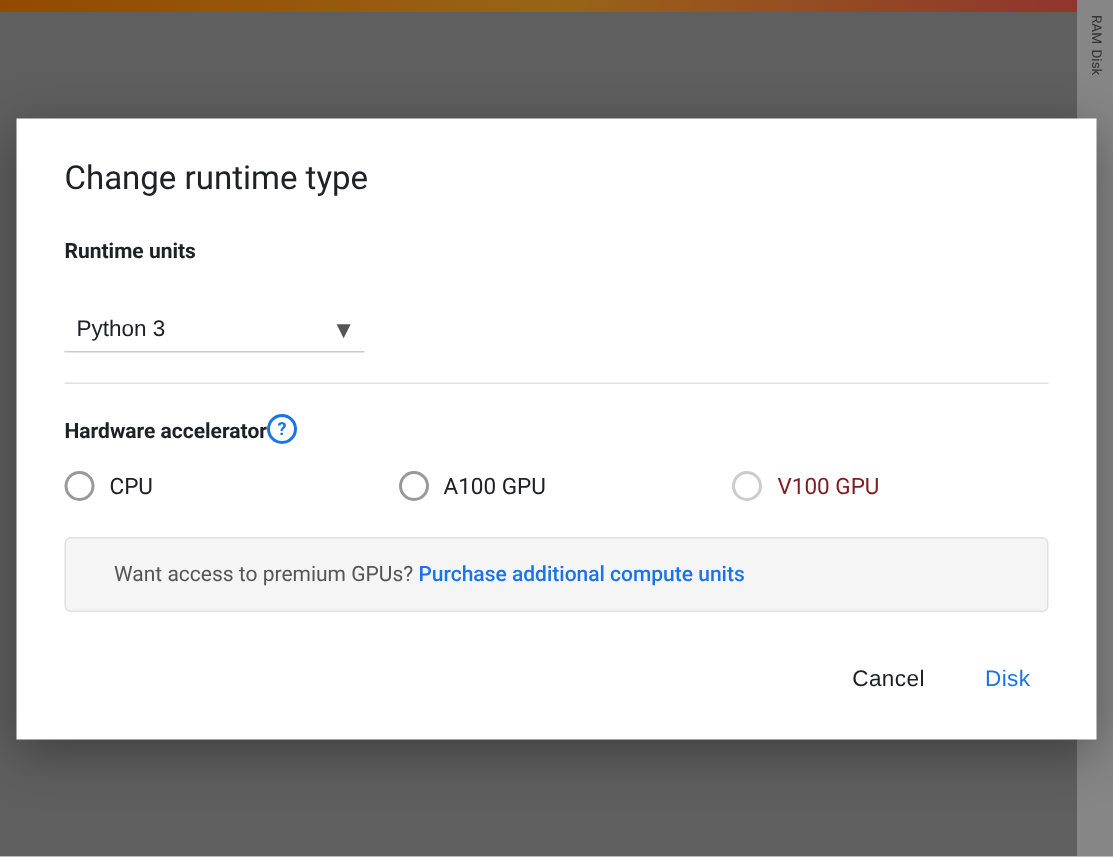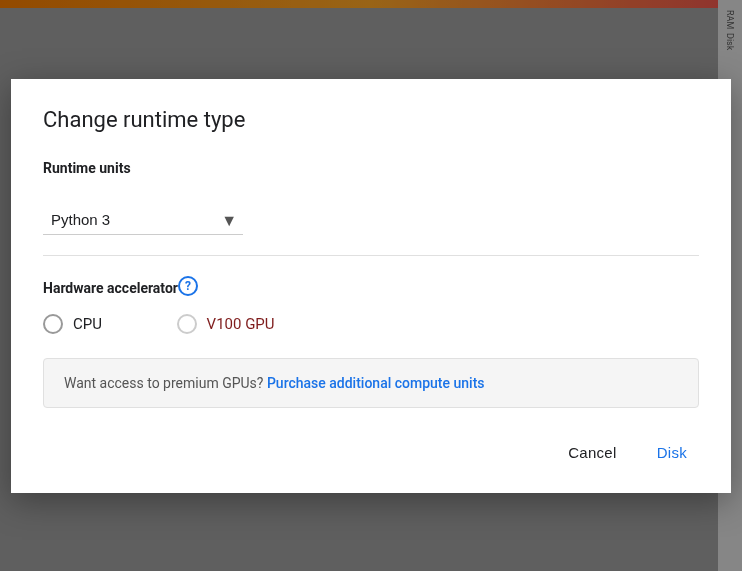--- a/index.html
+++ b/index.html
@@ -139,21 +139,21 @@
       align-items: center;
       justify-content: center;
       font-size: 12px;
       font-weight: 700;
       cursor: pointer;
       flex-shrink: 0;
     }
 
     .radio-grid {
       display: grid;
-      grid-template-columns: repeat(5, 1fr);
+      grid-template-columns: repeat(3, 1fr);
       gap: 12px 12px;
       margin-bottom: 24px;
     }
 
     .radio-option {
       display: flex;
       align-items: center;
       gap: 10px;
       cursor: pointer;
     }
@@ -190,21 +190,21 @@
     }
 
     .radio-label.disabled {
       color: #7f1d1d;
     }
 
     .info-box {
       background: #f5f5f5;
       border: 1px solid #e0e0e0;
       border-radius: 4px;
-      padding: 16px 20px;
+      padding: 16px 32px;
       font-size: 14px;
       color: #555;
       margin-bottom: 28px;
     }
 
     .info-box-link {
       color: #1a73e8;
       font-weight: 500;
       cursor: pointer;
       text-decoration: none;
@@ -273,20 +273,24 @@
 
   
   <div class="radio-grid">
 
     <div class="radio-option">
       <div class="radio-circle"></div>
       <span class="radio-label">CPU</span>
     </div>
 
 
+    <div class="radio-option">
+      <div class="radio-circle"></div>
+      <span class="radio-label">A100 GPU</span>
+    </div>
 
     <div class="radio-option">
       <div class="radio-circle disabled"></div>
       <span class="radio-label disabled">V100 GPU</span>
     </div>
 
 
   </div>
 
   

